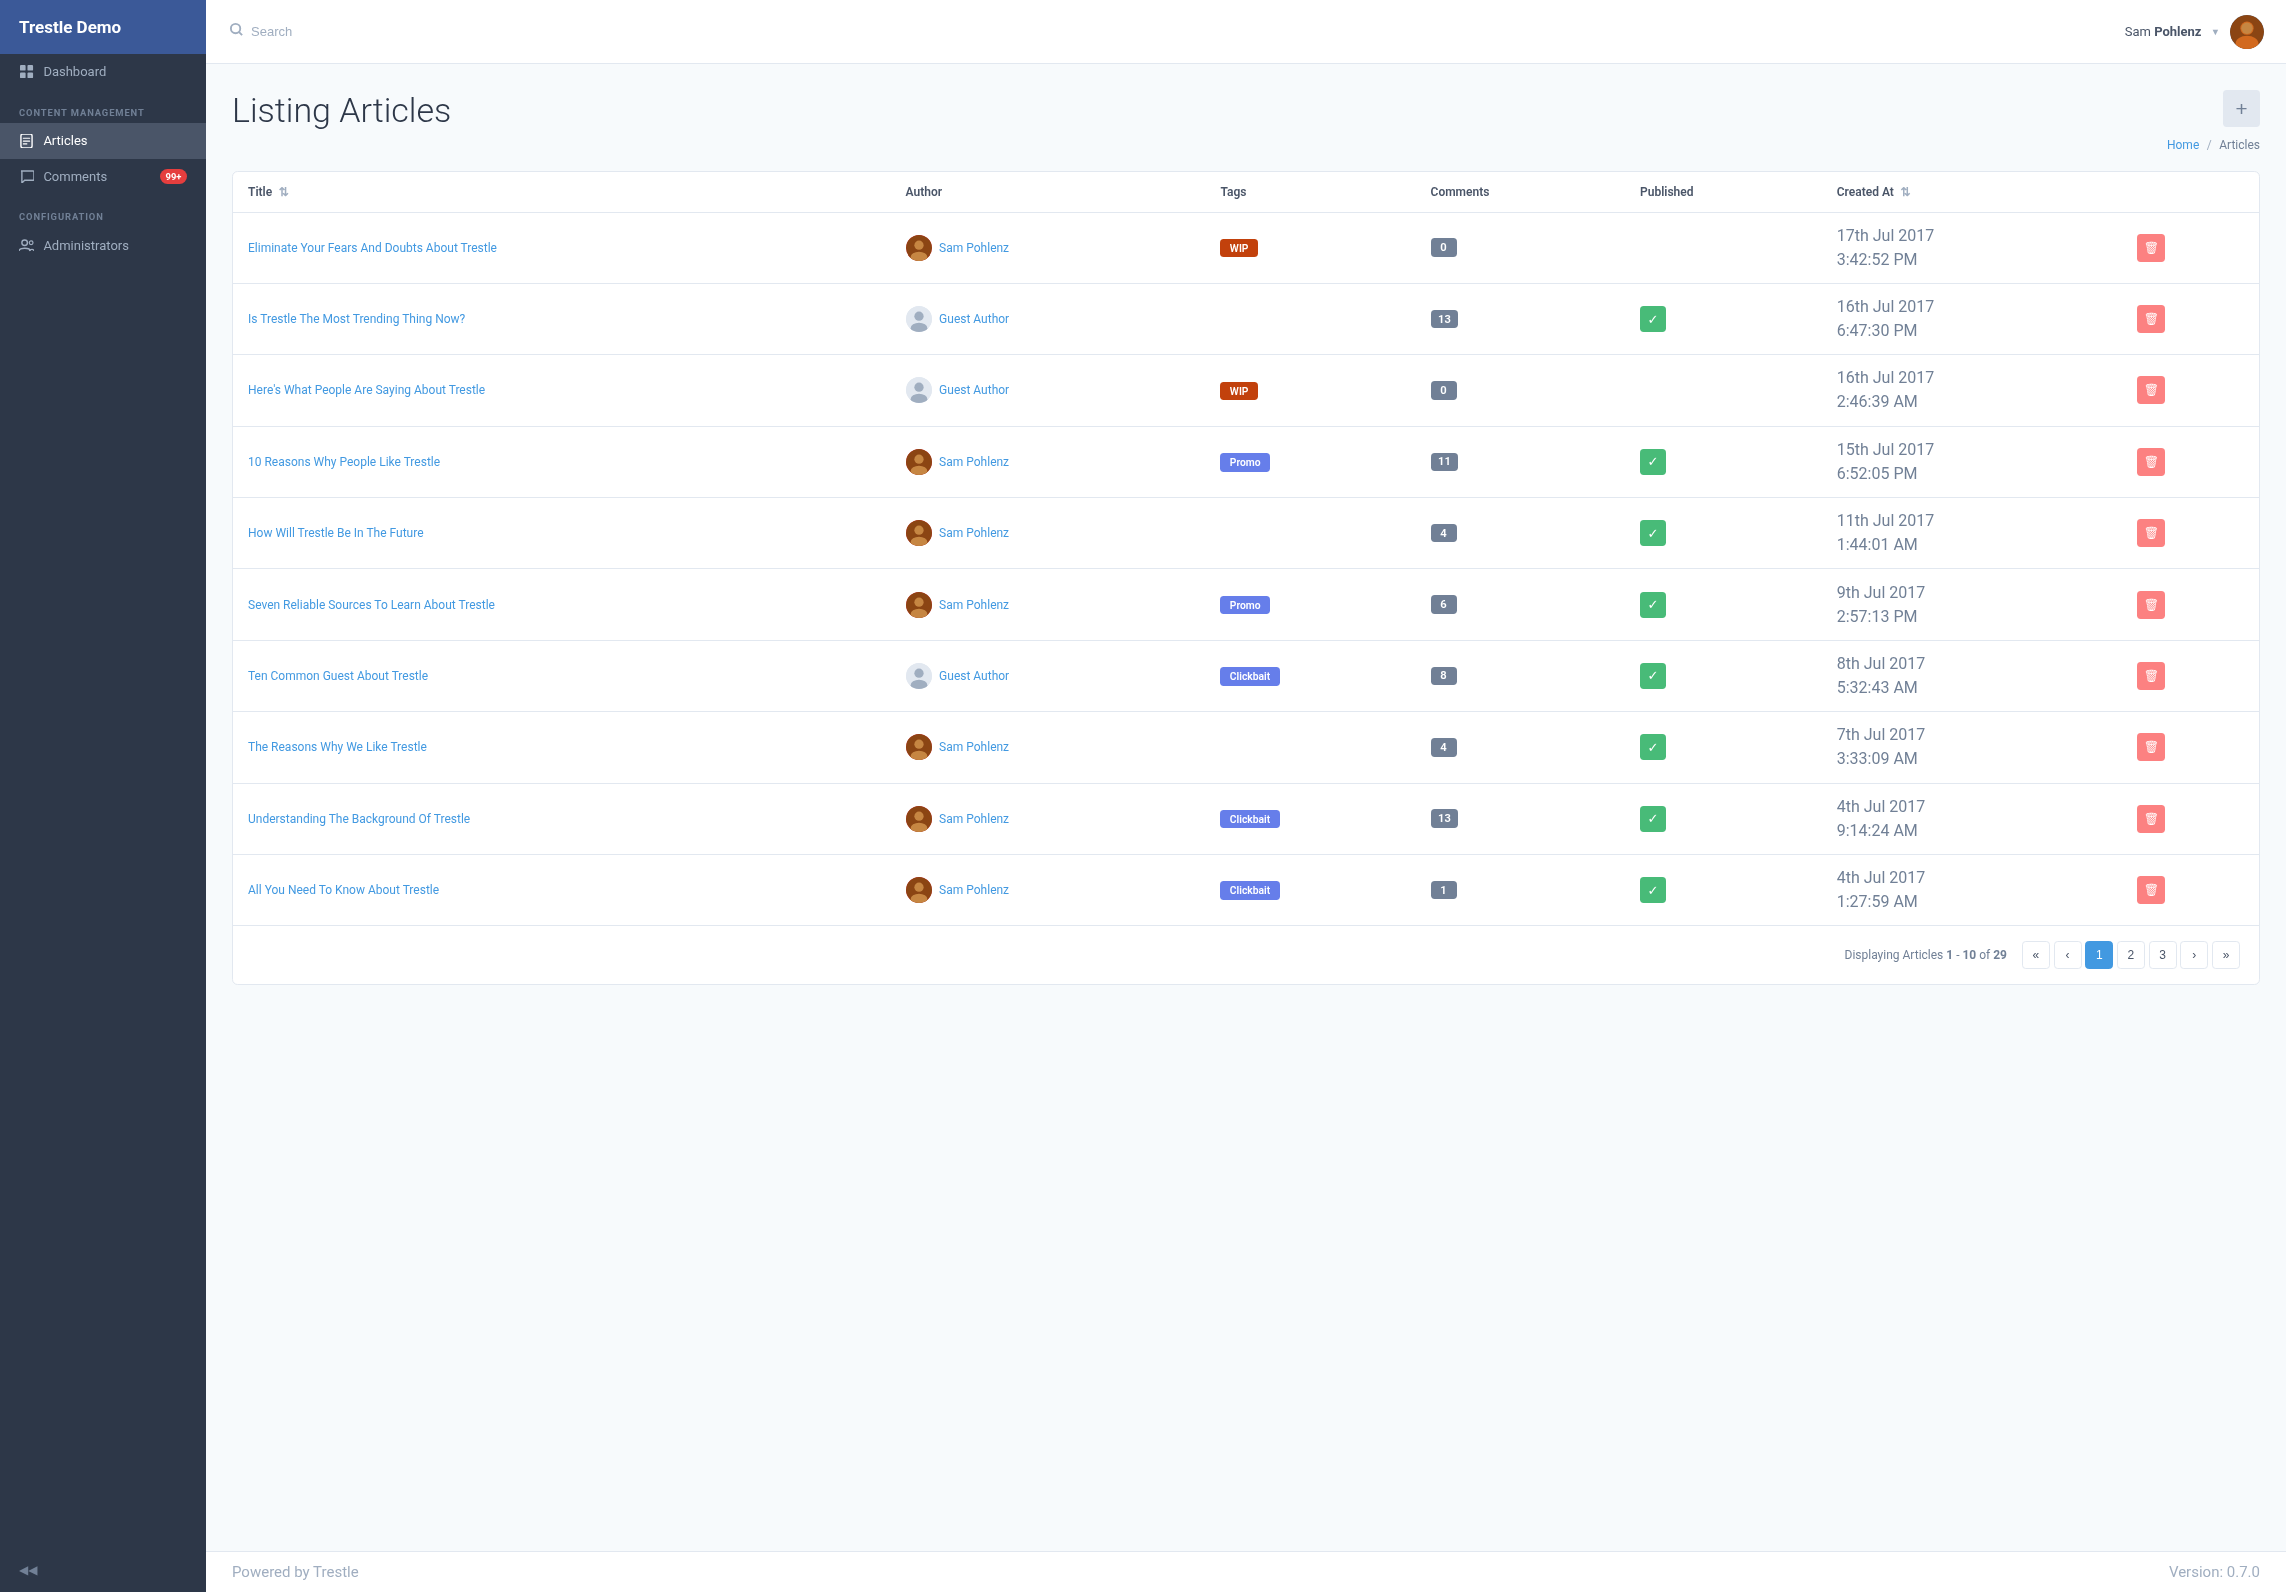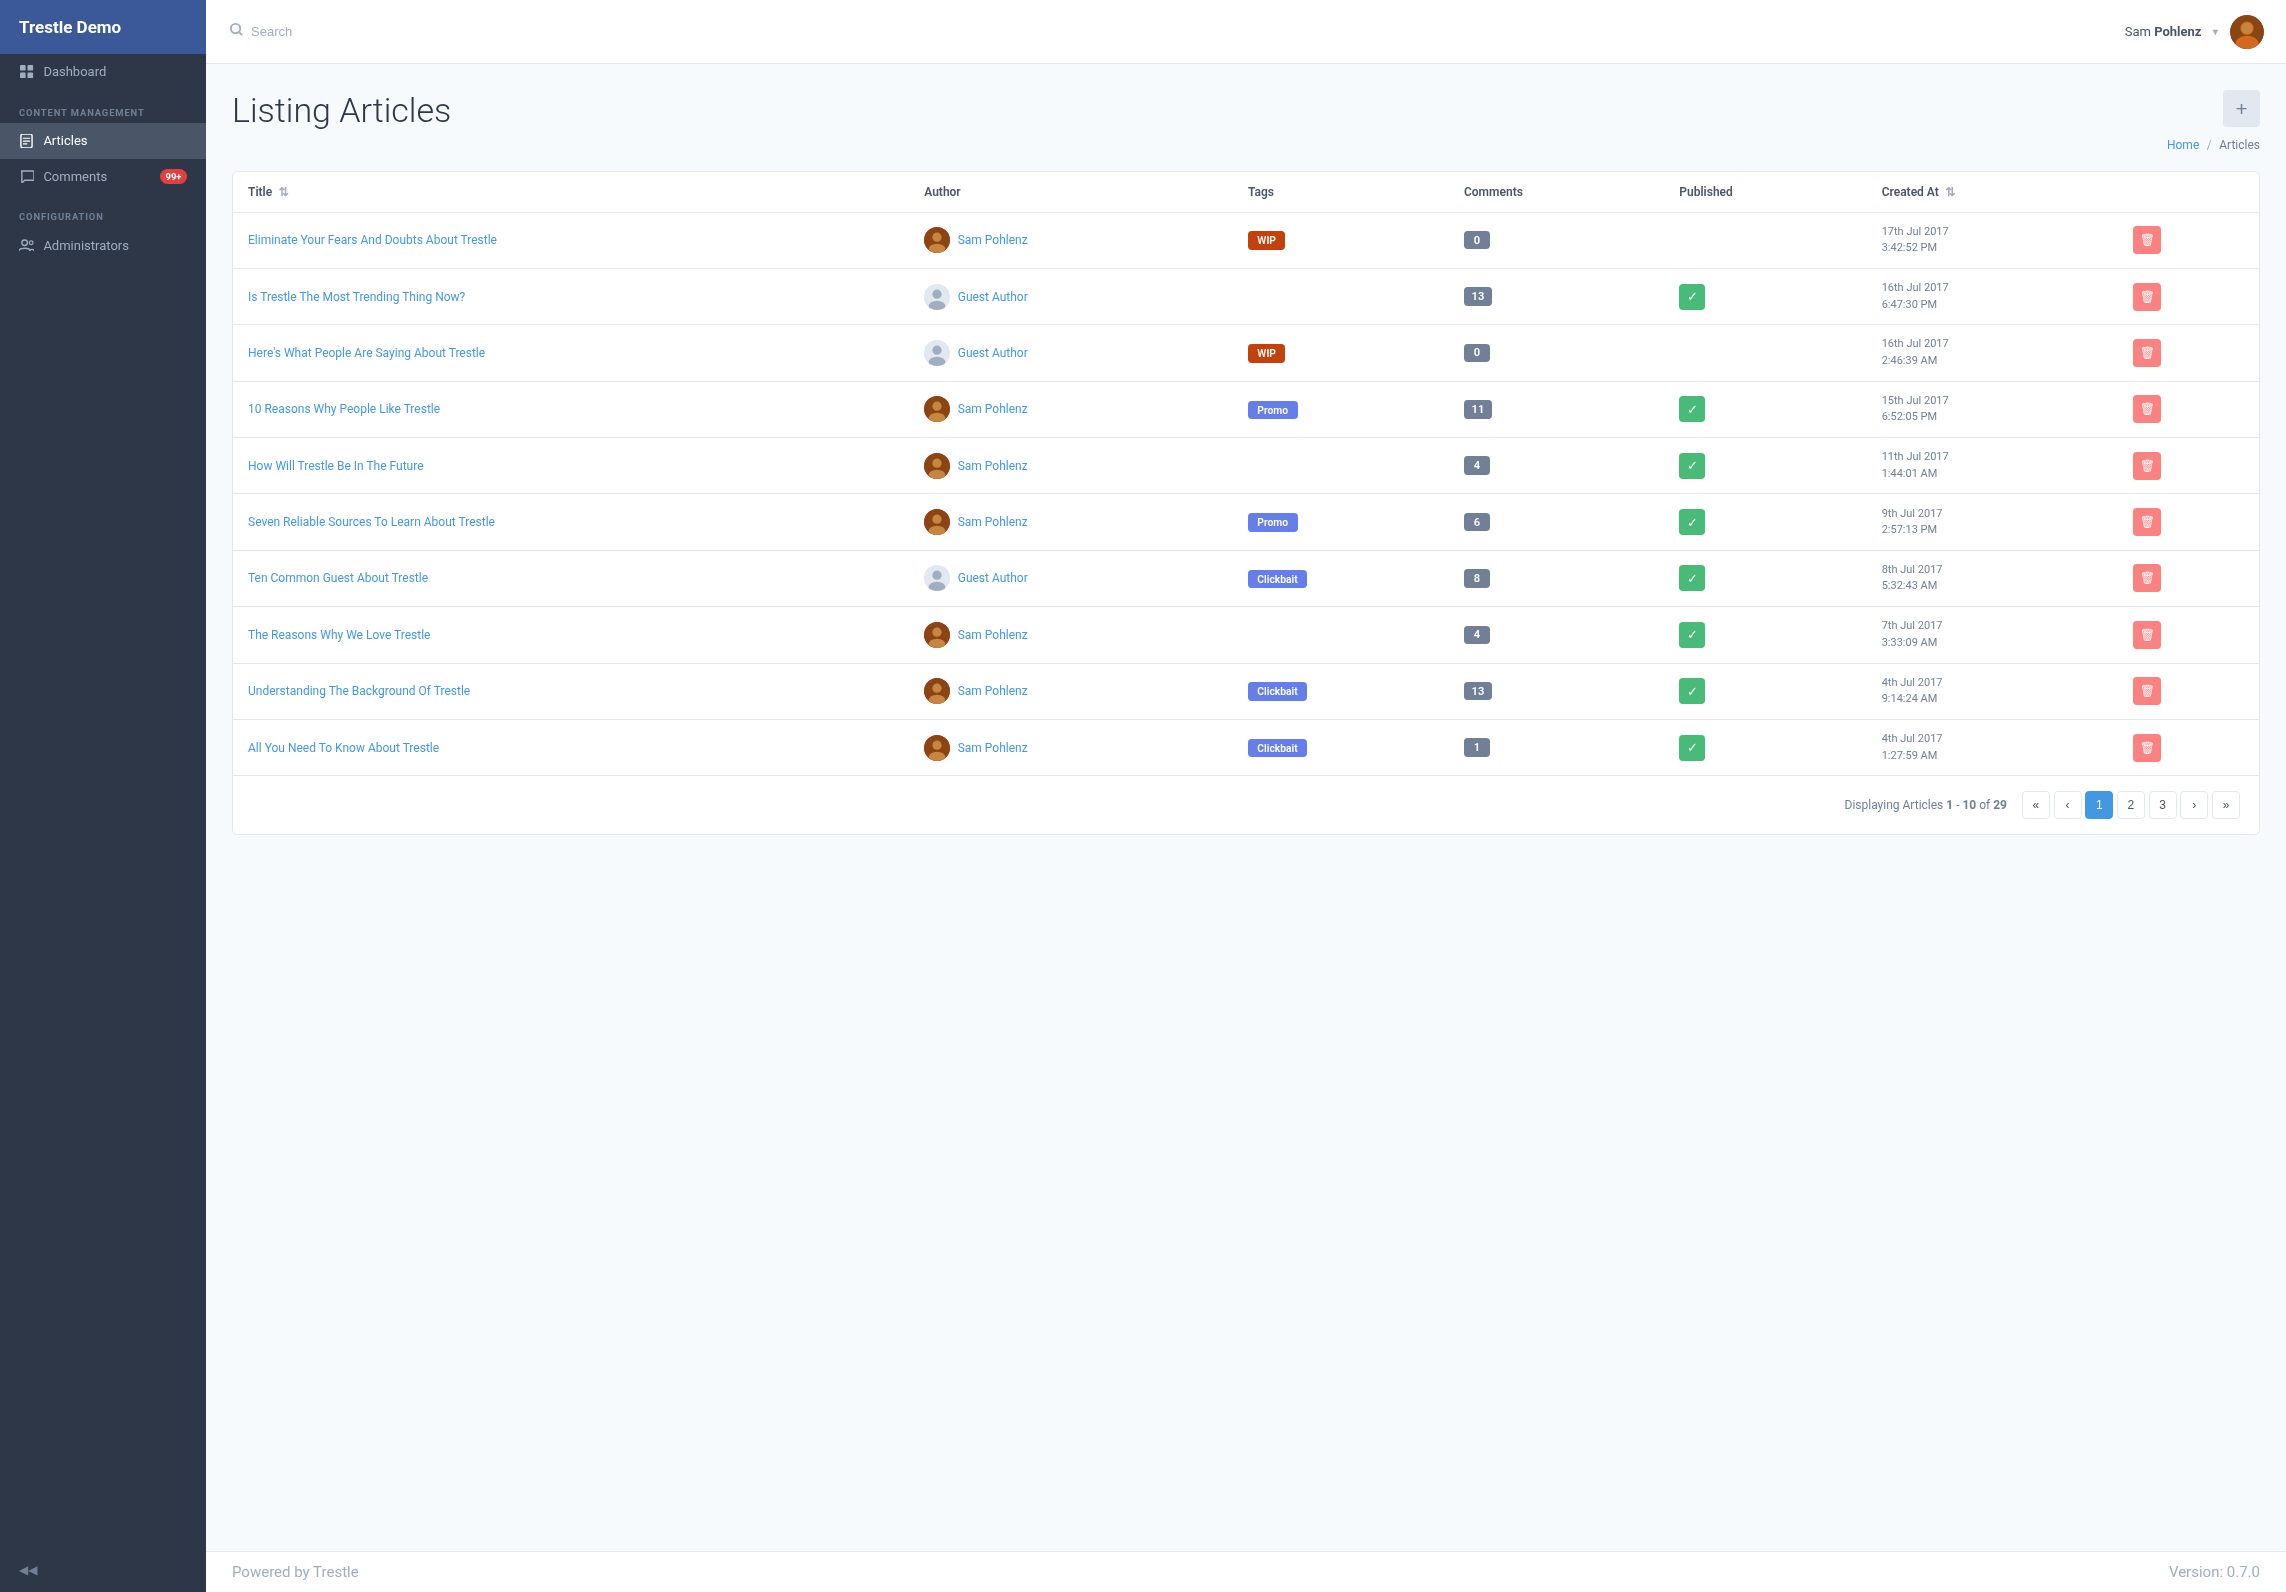--- a/index.html
+++ b/index.html
@@ -286,21 +286,21 @@
       height: 28px;
       display: flex;
       align-items: center;
       justify-content: center;
       cursor: pointer;
       color: white;
       font-size: 12px;
     }
 
     .date-cell {
-      font-size: 11px;
+      font-size: 16px;
       color: #718096;
       line-height: 1.5;
     }
 
     
     #pagination {
       display: flex;
       align-items: center;
       justify-content: flex-end;
       padding: 15px 19px;
@@ -614,21 +614,21 @@
               <td><span class="comment-badge">8</span></td>
               <td>
                 <div class="published-check">✓</div>
               </td>
               <td class="date-cell">8th Jul 2017<br>5:32:43 AM</td>
               <td>
                 <button class="delete-btn" style="font-size: 12px;">🗑</button>
               </td>
             </tr>
             <tr>
-              <td><a class="article-link" href="#">The Reasons Why We Love Trestle</a></td>
+              <td><a class="article-link" href="#">The Reasons Why We Like Trestle</a></td>
               <td>
                 <div class="author-cell">
                   <div class="author-avatar sam">
                     <svg width="26" height="26" viewBox="0 0 28 28">
                       <circle cx="14" cy="14" r="14" fill="#8b4513"></circle>
                       <circle cx="14" cy="11" r="5" fill="#c68642"></circle>
                       <ellipse cx="14" cy="24" rx="9" ry="6" fill="#c68642"></ellipse>
                     </svg>
                   </div>
                   <span style="color: rgb(66, 153, 225);">Sam Pohlenz</span>

